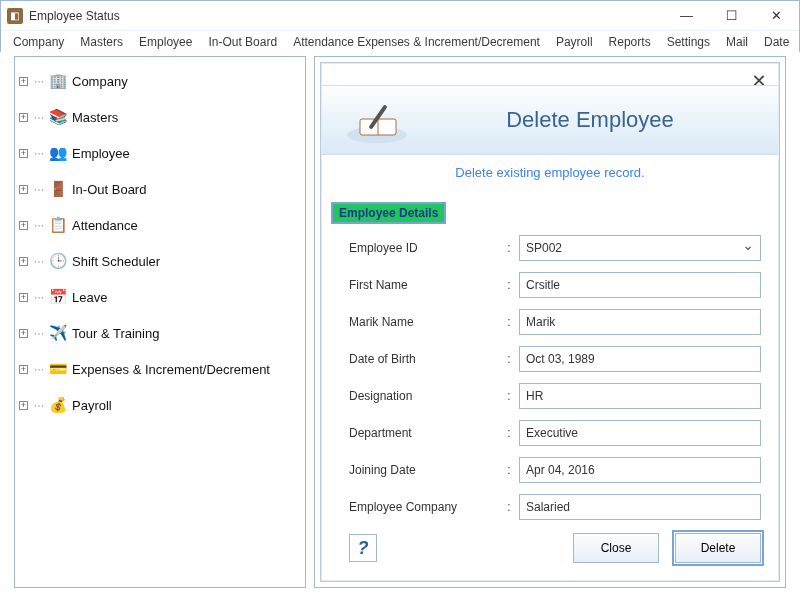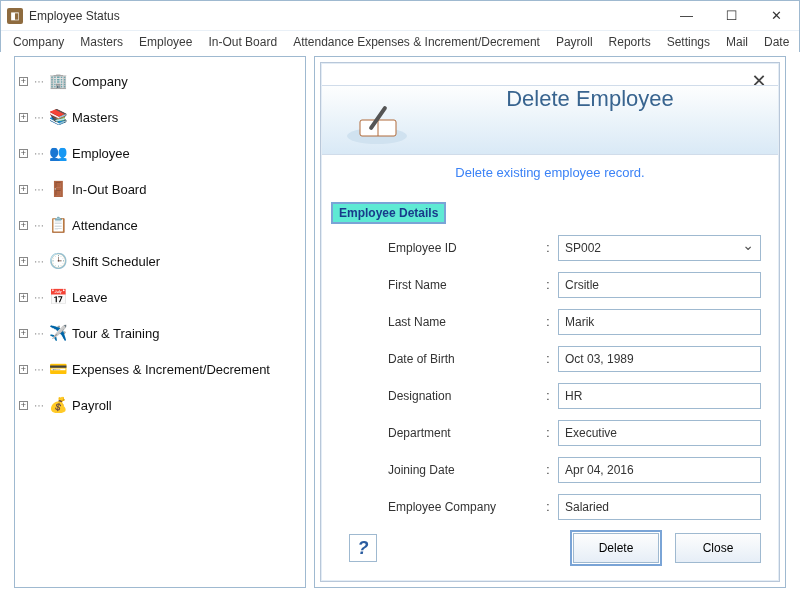--- a/index.html
+++ b/index.html
@@ -85,21 +85,21 @@
   .dialog-x {
     position: absolute; right: 10px; top: 8px;
     font-size: 18px; color: #444; cursor: default;
     width: 20px; height: 20px; display: flex; align-items: center; justify-content: center;
   }
   .dialog-header {
     position: absolute; left: 1px; right: 1px; top: 22px; height: 70px;
     background: linear-gradient(#fdfefe, #d9e9f6);
     border-top: 1px solid #d0dcea;
     border-bottom: 1px solid #d0dcea;
-    display: flex; 
+    display: flex; align-items: center;
   }
   .dialog-header-icon {
     width: 110px; height: 70px;
     display: flex; align-items: center; justify-content: center;
     font-size: 36px;
   }
   .dialog-title {
     flex: 1;
     text-align: center;
     font-size: 22px;
@@ -114,26 +114,26 @@
     font-size: 13px;
   }
 
   .fieldset-label {
     position: absolute; top: 139px; left: 10px;
     border: 2px solid #7aa4d6;
     padding: 2px 6px;
     color: #183b8a;
     font-weight: bold;
     font-size: 12px;
-    background: #5eead4;
+    background: #22c55e;
   }
 
   .form-grid {
     position: absolute;
-    top: 172px; left: 28px; right: 18px; margin-left: 39px;
+    top: 172px; left: 28px; right: 18px;
   }
   .form-row {
     display: flex; align-items: center;
     margin-bottom: 11px;
     font-size: 12px;
     color: #333;
   }
   .form-row .lbl { width: 150px; }
   .form-row .colon { width: 20px; text-align: center; }
   .form-row .val {
@@ -298,21 +298,21 @@
             </div>
         </div>
         <div class="form-row">
           <div class="lbl">First Name</div>
           <div class="colon">:</div>
           <div class="val">
               <span>Crsitle</span>
             </div>
         </div>
         <div class="form-row">
-          <div class="lbl">Last Name</div>
+          <div class="lbl">Marik Name</div>
           <div class="colon">:</div>
           <div class="val">
               <span>Marik</span>
             </div>
         </div>
         <div class="form-row">
           <div class="lbl">Date of Birth</div>
           <div class="colon">:</div>
           <div class="val">
               <span>Oct 03, 1989</span>
@@ -344,19 +344,19 @@
           <div class="colon">:</div>
           <div class="val">
               <span>Salaried</span>
             </div>
         </div>
       </div>
 
       <div class="dialog-footer">
         <div class="help-btn">?</div>
         <div class="spacer"></div>
+        <div class="btn">Close</div>
         <div class="btn primary">Delete</div>
-        <div class="btn">Close</div>
       </div>
     </div>
   </div>
 
 </div>
 
 </body></html>

